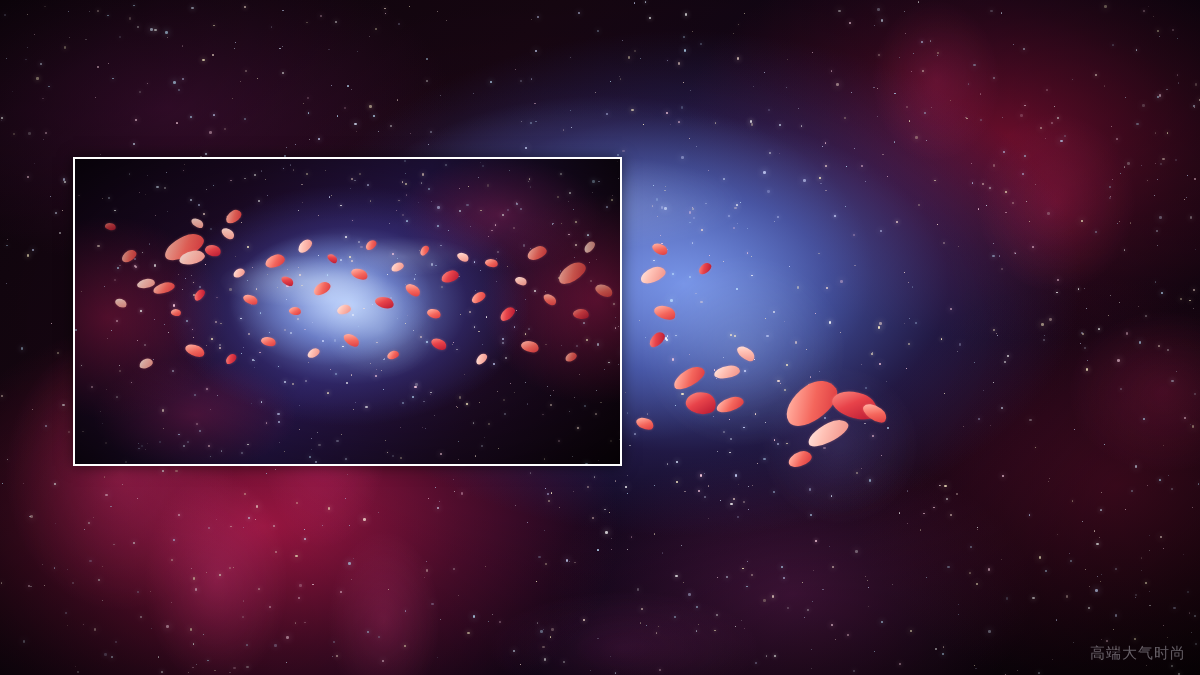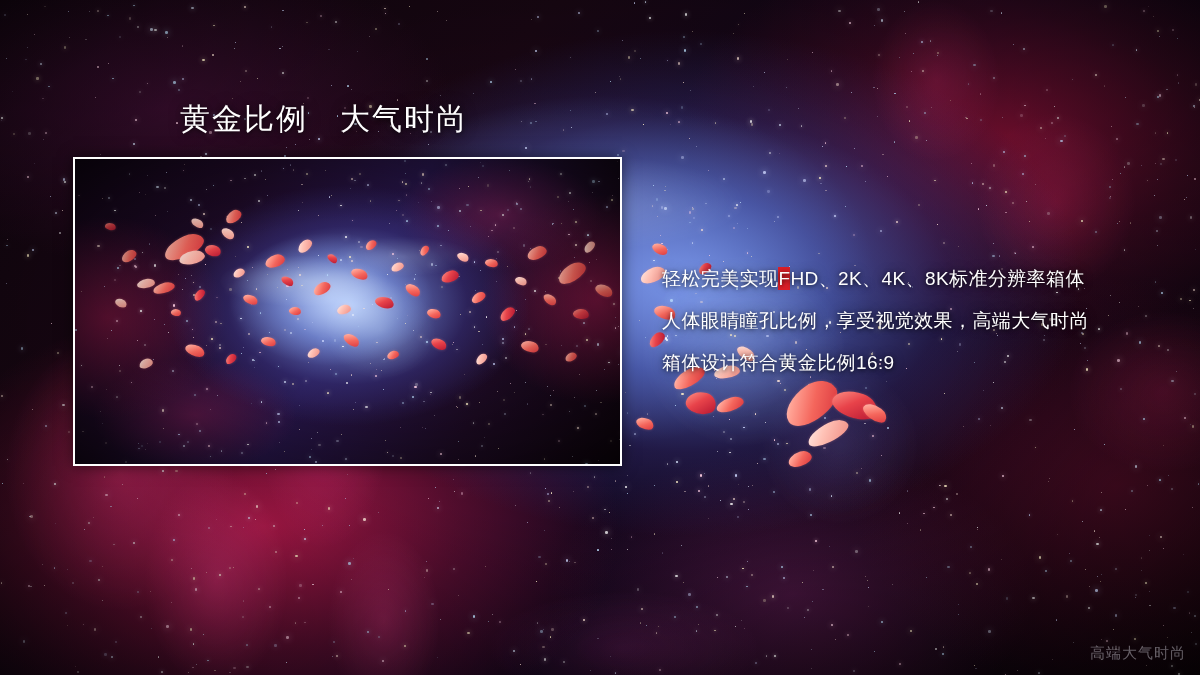--- a/index.html
+++ b/index.html
@@ -1743,23 +1743,17 @@
         <div class="petal pale" style="left: 400px; top: 196px; width: 13px; height: 8px; transform: rotate(-40deg);"></div>
         <div class="petal" style="left: 446px; top: 182px; width: 18px; height: 11px; transform: rotate(20deg);"></div>
         <div class="petal" style="left: 490px; top: 194px; width: 12px; height: 8px; transform: rotate(-22deg);"></div>
         <div class="petal pale" style="left: 116px; top: 60px; width: 13px; height: 8px; transform: rotate(36deg);"></div>
         <div class="petal" style="left: 46px; top: 92px; width: 16px; height: 10px; transform: rotate(-30deg);"></div>
         <div class="petal deep" style="left: 30px; top: 64px; width: 11px; height: 7px; transform: rotate(18deg);"></div>
       </div>
     <div class="inner-vig"></div>
   </div>
 
-  <div id="title">黄金比例　大气时尚</div>
 
-  <div id="body-copy">
-    <div class="line"><span>轻松完美实现</span><span class="sel">F</span><span>HD、2K、4K、8K标准分辨率箱体</span></div>
-    <div class="line">人体眼睛瞳孔比例，享受视觉效果，高端大气时尚</div>
-    <div class="line">箱体设计符合黄金比例16:9</div>
-  </div>
 
   <div id="watermark">高端大气时尚</div>
 
 </div>
 
 </body></html>

